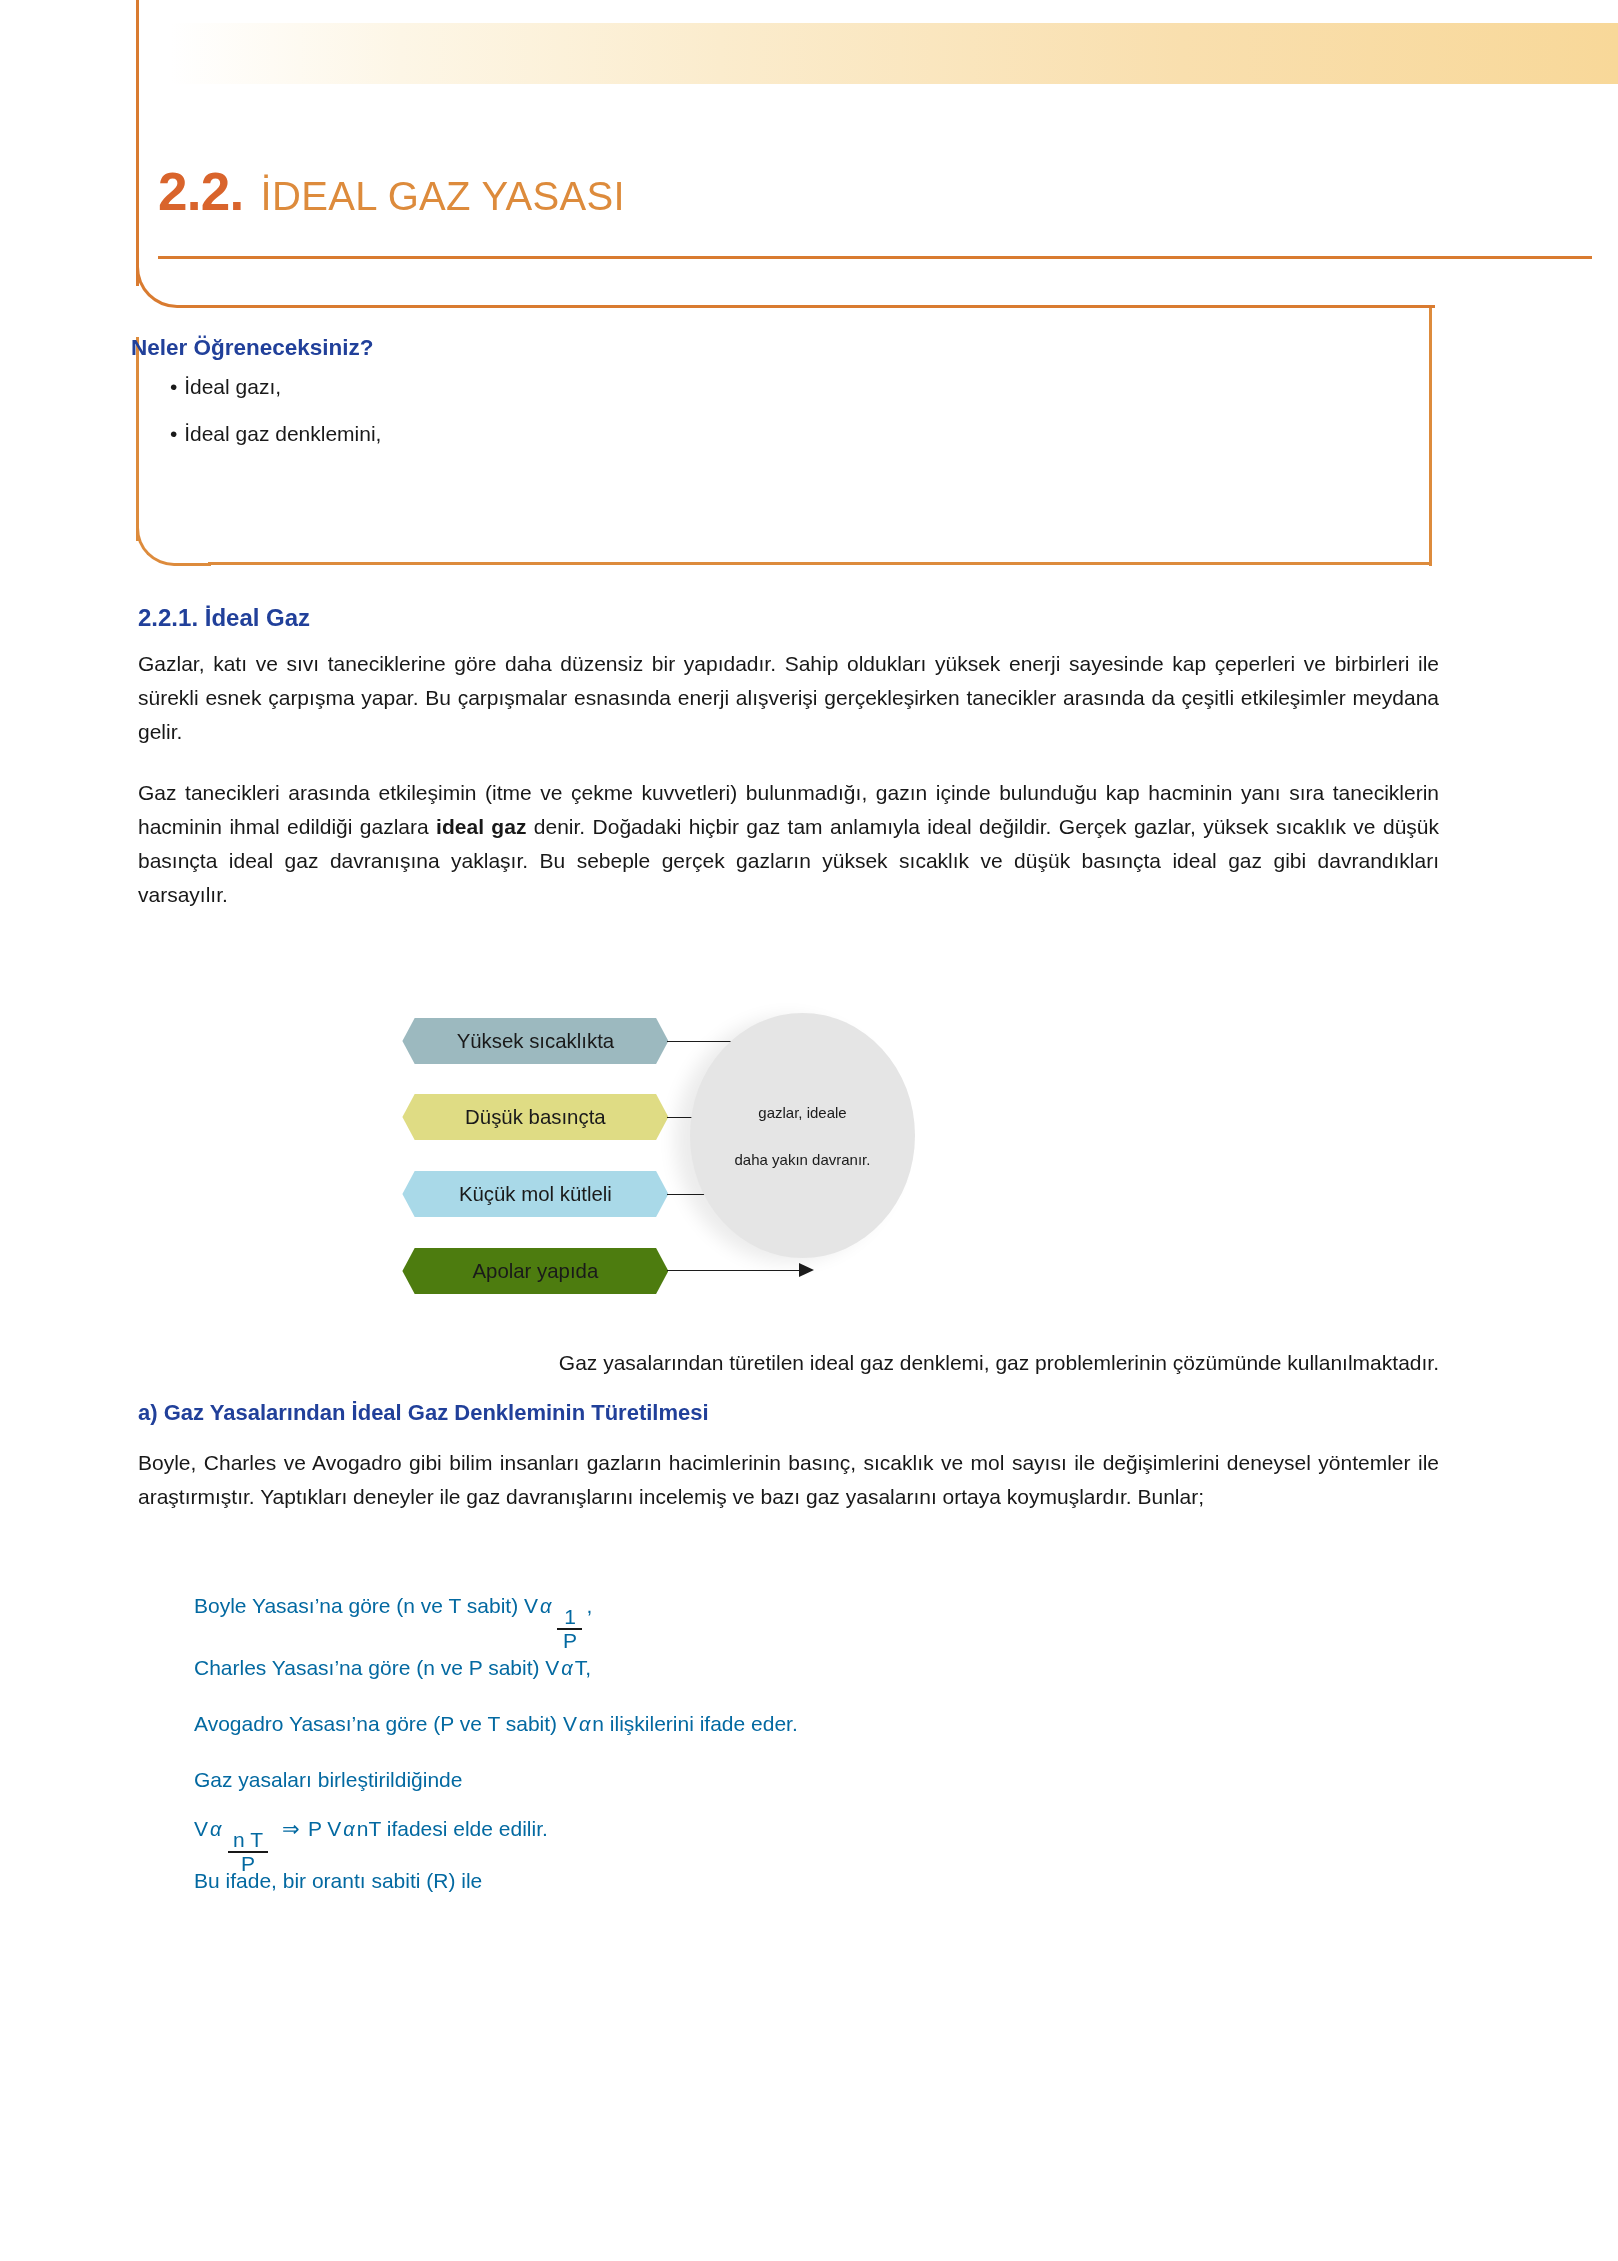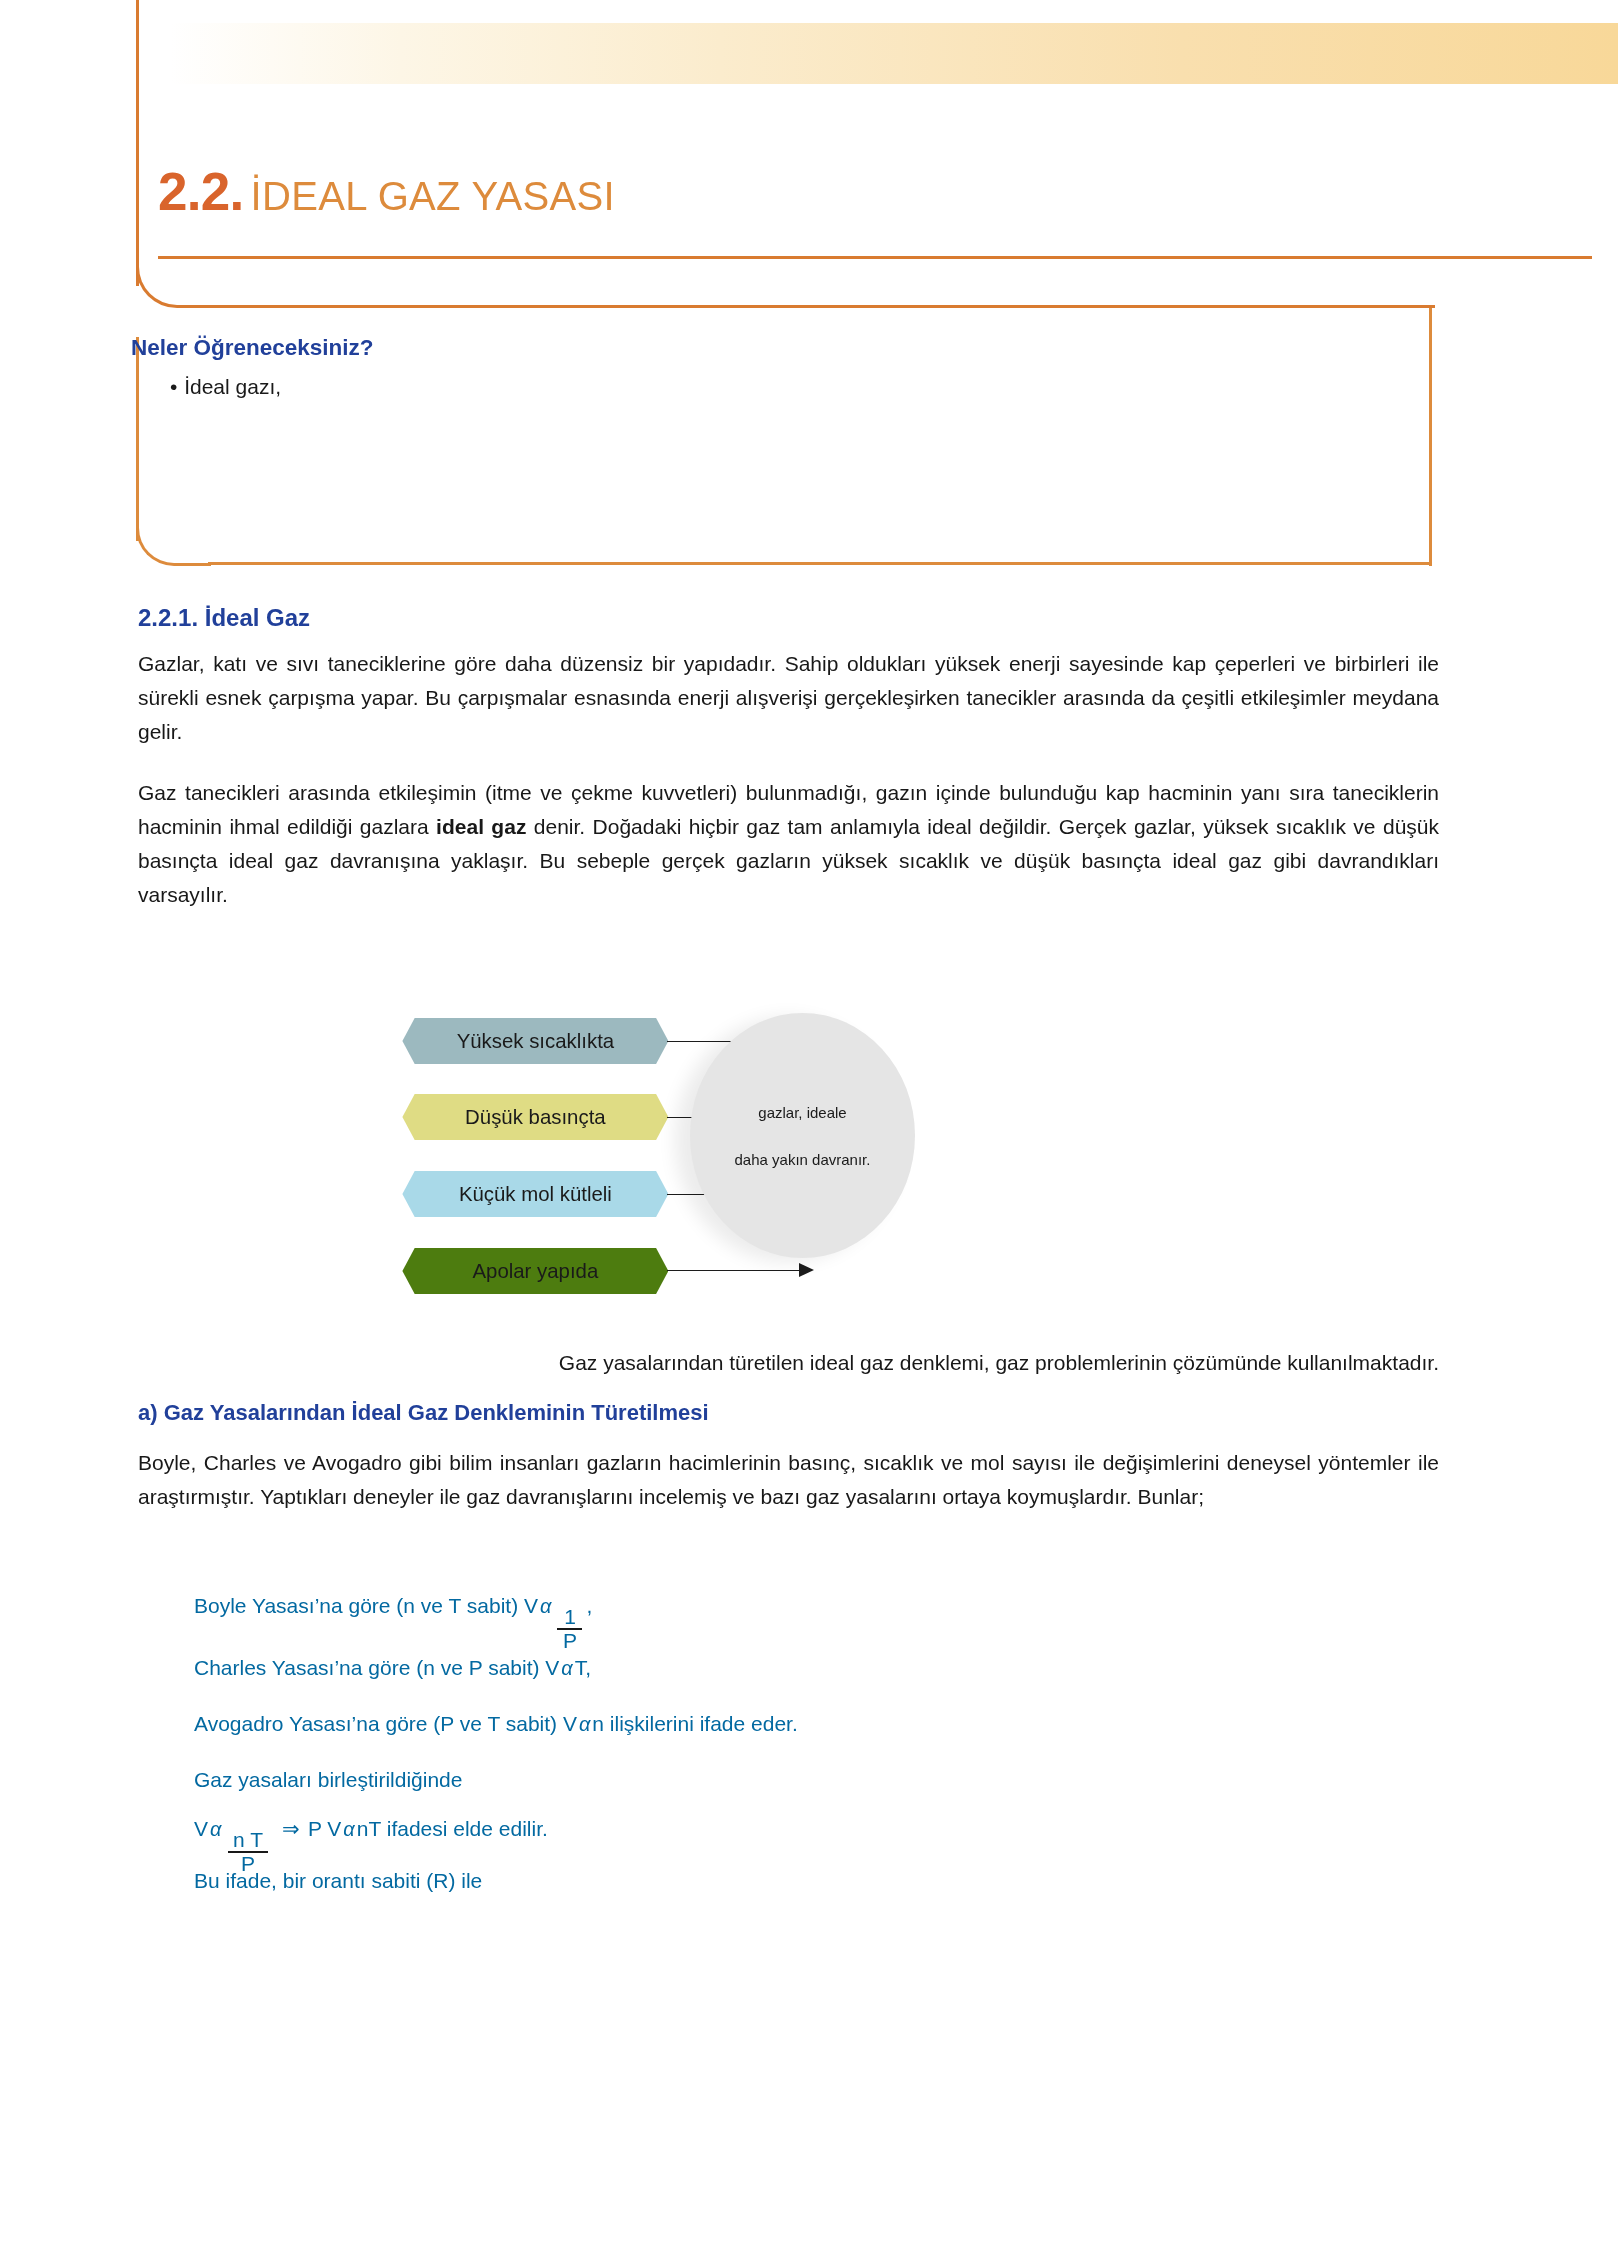--- a/index.html
+++ b/index.html
@@ -68,21 +68,21 @@
   .title-num {
     font-size: 53px;
     font-weight: bold;
     color: #d9642c;
     letter-spacing: -0.7px;
     line-height: 1;
   }
   .title-text {
     font-size: 40px;
     color: #dd8b3c;
-    margin-left: 7px;
+    margin-left: 17px;
     line-height: 1;
     letter-spacing: 0.3px;
   }
   .title-underline {
     position: absolute;
     left: 158px;
     top: 256px;
     width: 1434px;
     height: 3.4px;
     background: #d97b30;
@@ -274,20 +274,23 @@
   <div class="learnbox-rail"></div>
   <div class="learnbox-curve"></div>
   <div class="learnbox-bottom"></div>
   <div class="learnbox-right-rail"></div>
 
   <div class="learn-title">Neler Öğreneceksiniz?</div>
   <div class="learn-list">
     <div class="learn-item">
       <span class="dot">•</span><span>İdeal gazı,</span>
     </div>
+    <div class="learn-item">
+      <span class="dot">•</span><span>İdeal gaz denklemini,</span>
+    </div>
   </div>
 
   <div class="h3" style="left:138px; top:604px;">2.2.1. İdeal Gaz</div>
 
   <div class="para" style="left:138px; top:647px; width:1301px;">Gazlar, katı ve sıvı taneciklerine göre daha düzensiz bir yapıdadır. Sahip oldukları yüksek enerji sayesinde kap çeperleri ve birbirleri ile sürekli esnek çarpışma yapar. Bu çarpışmalar esnasında enerji alışverişi gerçekleşirken tanecikler arasında da çeşitli etkileşimler meydana gelir.</div>
 
   <div class="para" style="left:138px; top:776px; width:1301px;"><span>Gaz tanecikleri arasında etkileşimin (itme ve çekme kuvvetleri) bulunmadığı, gazın içinde bulunduğu kap hacminin yanı sıra taneciklerin hacminin ihmal edildiği gazlara </span><b>ideal gaz</b><span> denir. Doğadaki hiçbir gaz tam anlamıyla ideal değildir. Gerçek gazlar, yüksek sıcaklık ve düşük basınçta ideal gaz davranışına yaklaşır. Bu sebeple gerçek gazların yüksek sıcaklık ve düşük basınçta ideal gaz gibi davrandıkları varsayılır.</span></div>
 
   <div class="diagram">
 

